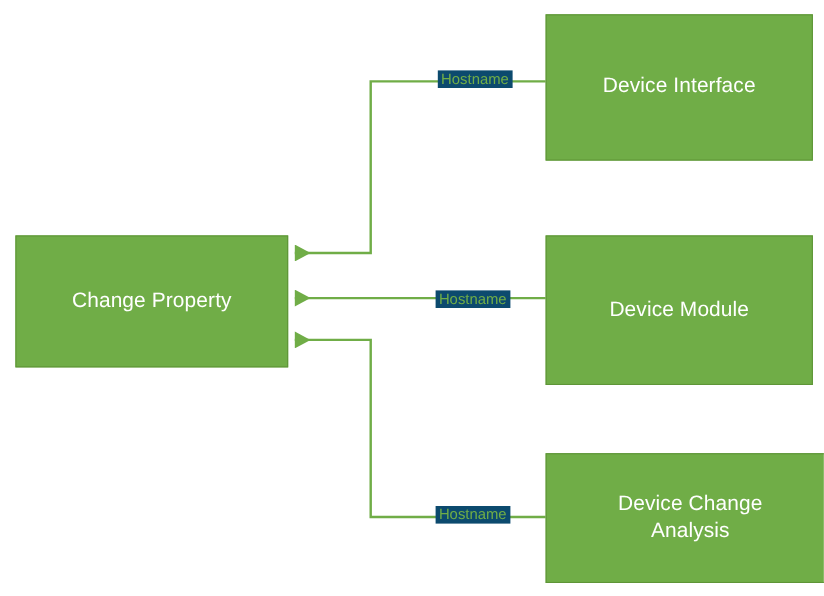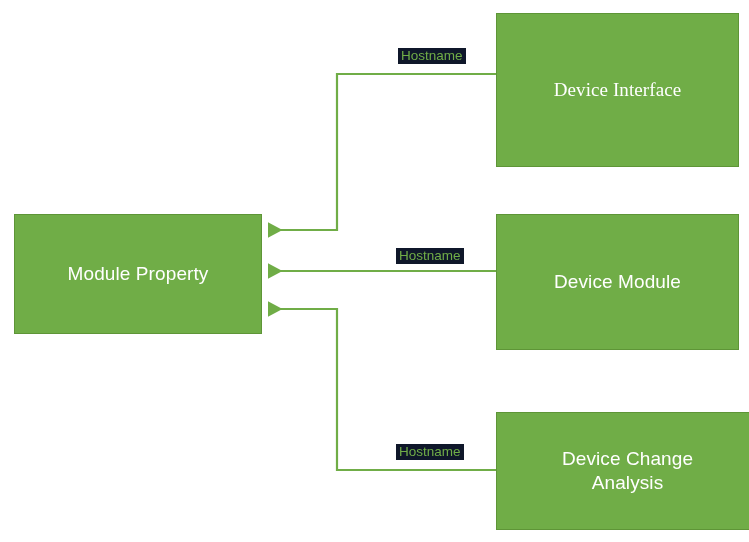--- a/index.html
+++ b/index.html
@@ -45,24 +45,25 @@
   .node-label {
     display: block;
     white-space: pre-line;
     padding: 0 8px;
   }
   .edge-label {
     position: absolute;
     color: #70AD47;
     font-size: 13.5px;
     font-family: "Liberation Sans", sans-serif;
-    background: #0f172a;
+    background: #0c4a6e;
     white-space: nowrap;
     line-height: 1;
     padding: 1px 3px;
+    margin-top: 16px;
   }
 </style>
 </head>
 <body>
 
 <div id="diagram-canvas">
 
   <svg class="edge-layer" viewBox="0 0 749 542" width="749" height="542" xmlns="http://www.w3.org/2000/svg">
     <defs>
       <marker id="arrowhead-left" markerWidth="7" markerHeight="7" refX="6.5" refY="3.5" orient="auto" markerUnits="strokeWidth">
@@ -71,24 +72,24 @@
     </defs>
 
     <path d="M 496 74 L 337 74 L 337 230 L 268 230" fill="none" stroke="#70AD47" stroke-width="2.2" marker-end="url(#arrowhead-left)"></path>
 
     <path d="M 496 271 L 268 271" fill="none" stroke="#70AD47" stroke-width="2.2" marker-end="url(#arrowhead-left)"></path>
 
     <path d="M 496 470 L 337 470 L 337 309 L 268 309" fill="none" stroke="#70AD47" stroke-width="2.2" marker-end="url(#arrowhead-left)"></path>
   </svg>
 
   <div class="node" style="left:14px; top:214px; width:248px; height:120px;">
-    <span class="node-label">Module Property</span>
+    <span class="node-label">Change Property</span>
   </div>
 
-  <div class="node" style="left:496px; top:13px; width:243px; height:154px;font-family:Liberation Serif, serif;">
+  <div class="node" style="left:496px; top:13px; width:243px; height:133px;">
     <span class="node-label">Device Interface</span>
   </div>
 
   <div class="node" style="left:496px; top:214px; width:243px; height:136px;">
     <span class="node-label">Device Module</span>
   </div>
 
   <div class="node" style="left:496px; top:412px; width:263px; height:118px;">
     <span class="node-label">Device Change
 Analysis</span>

